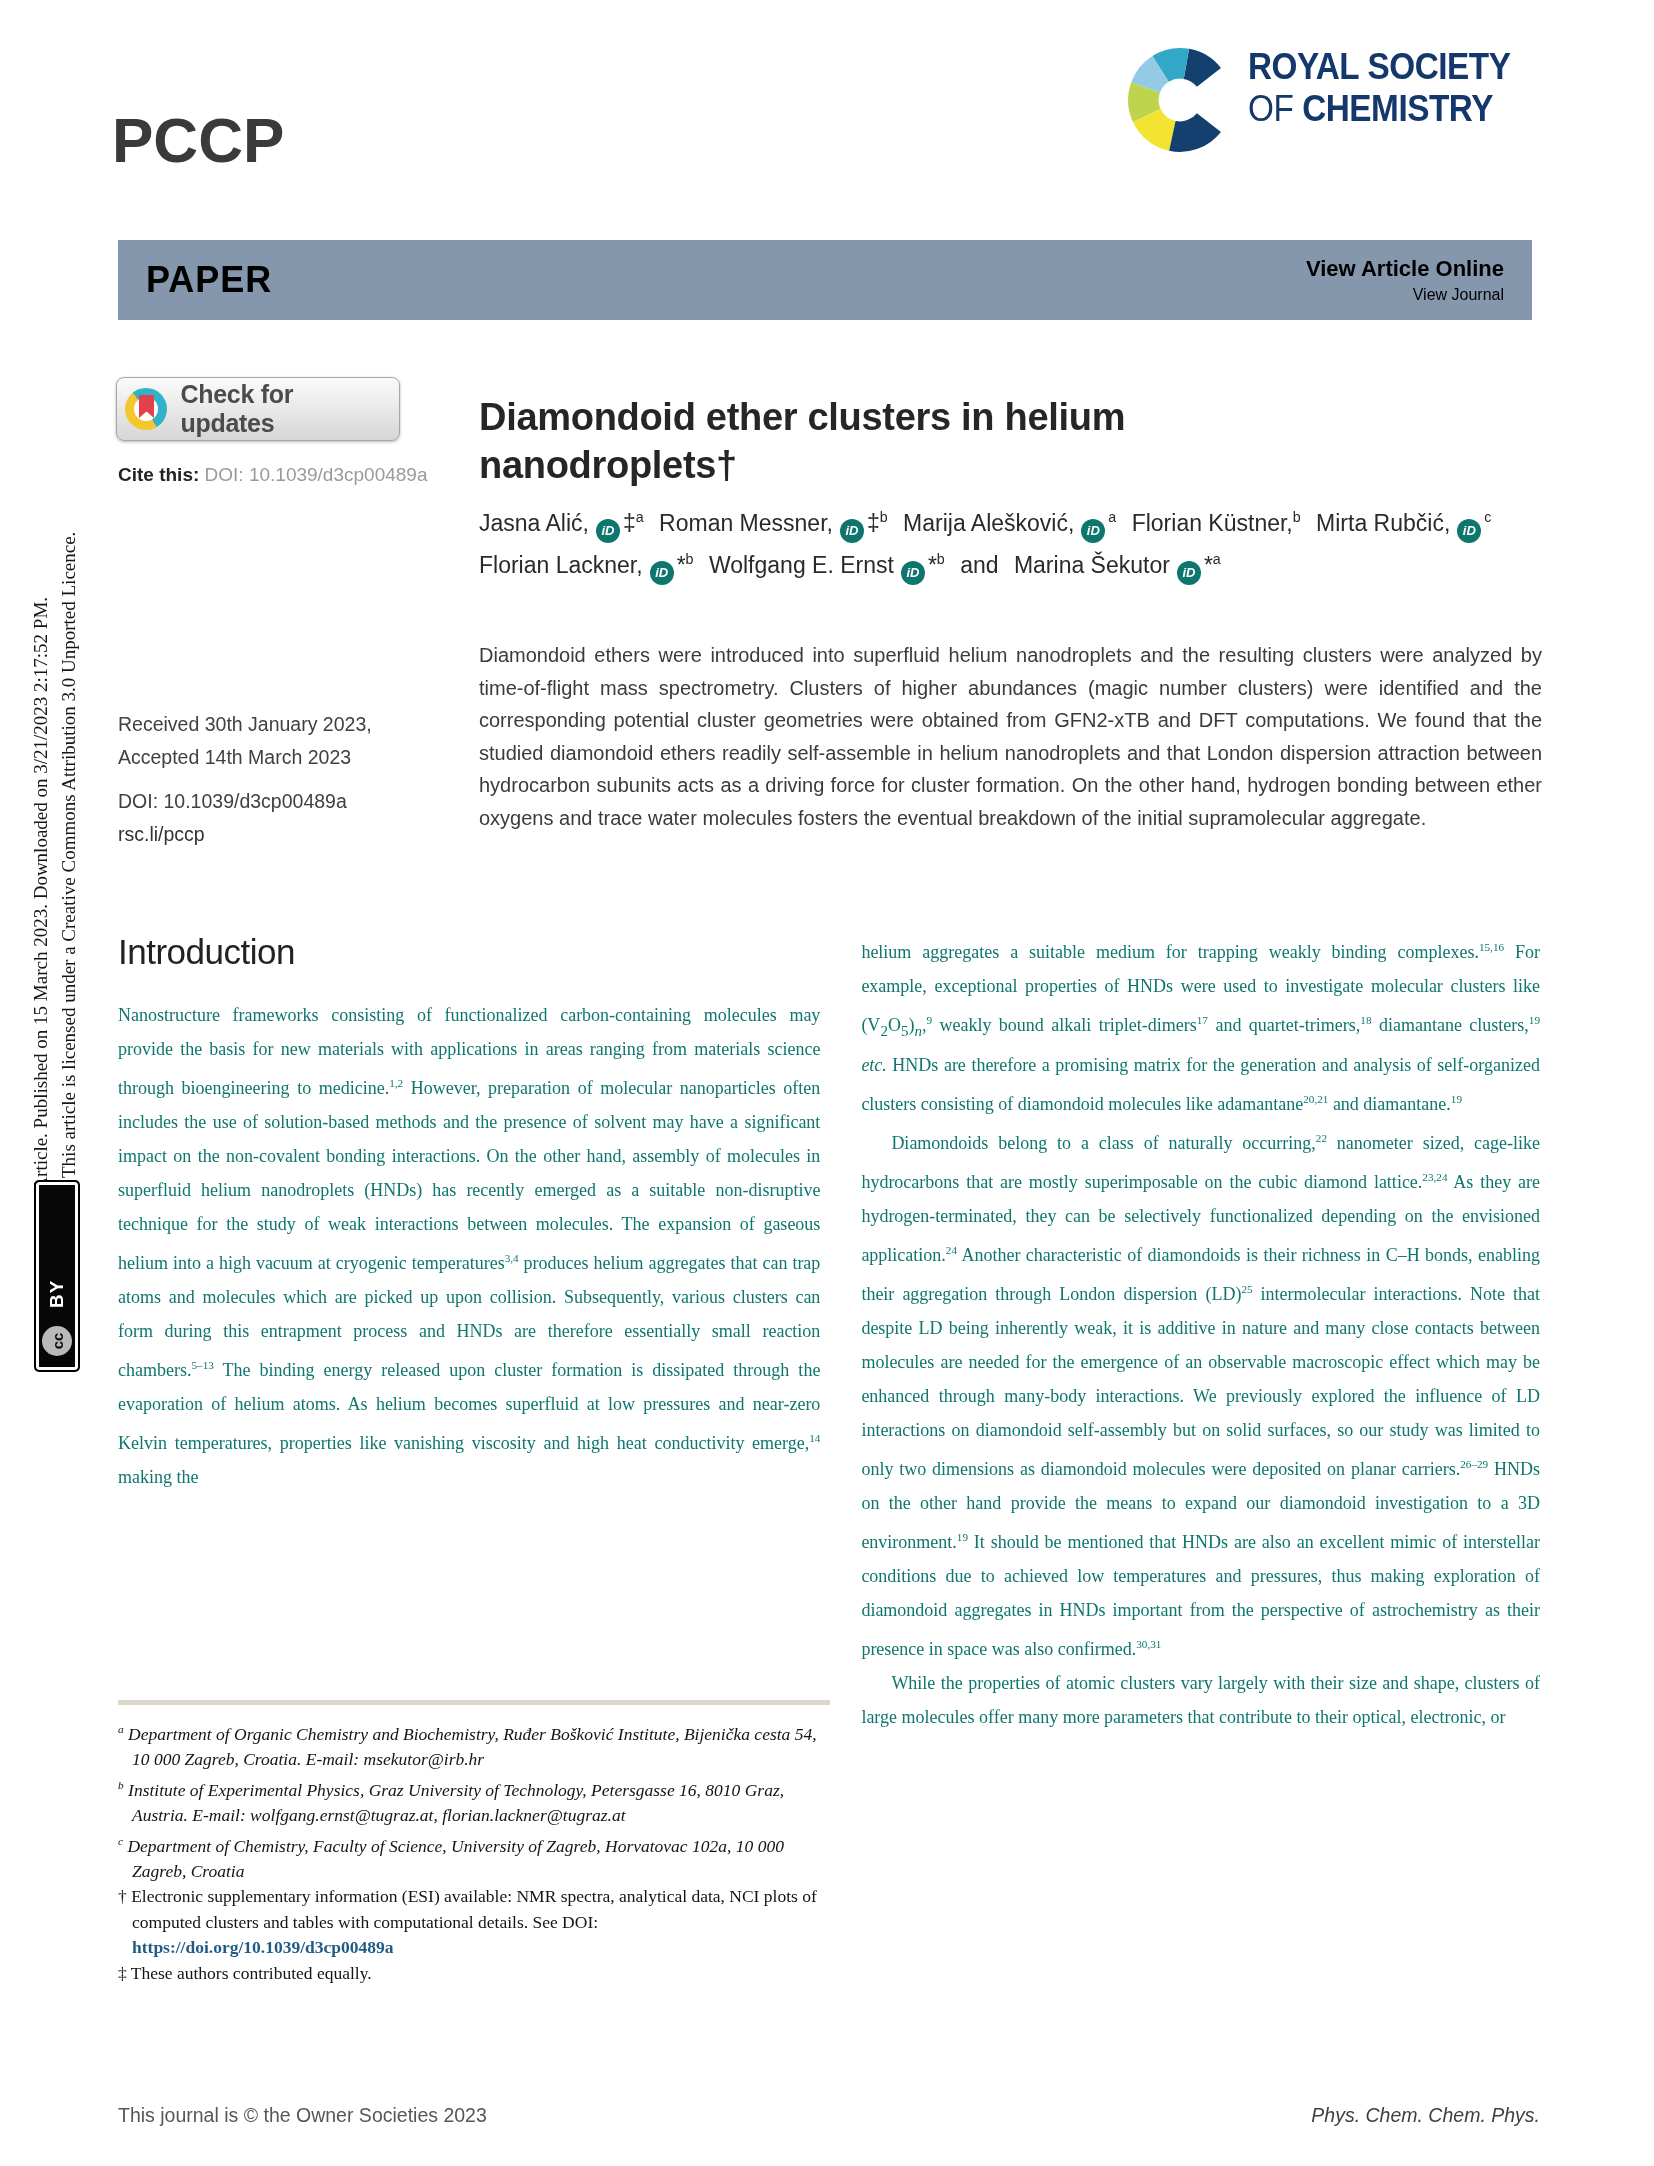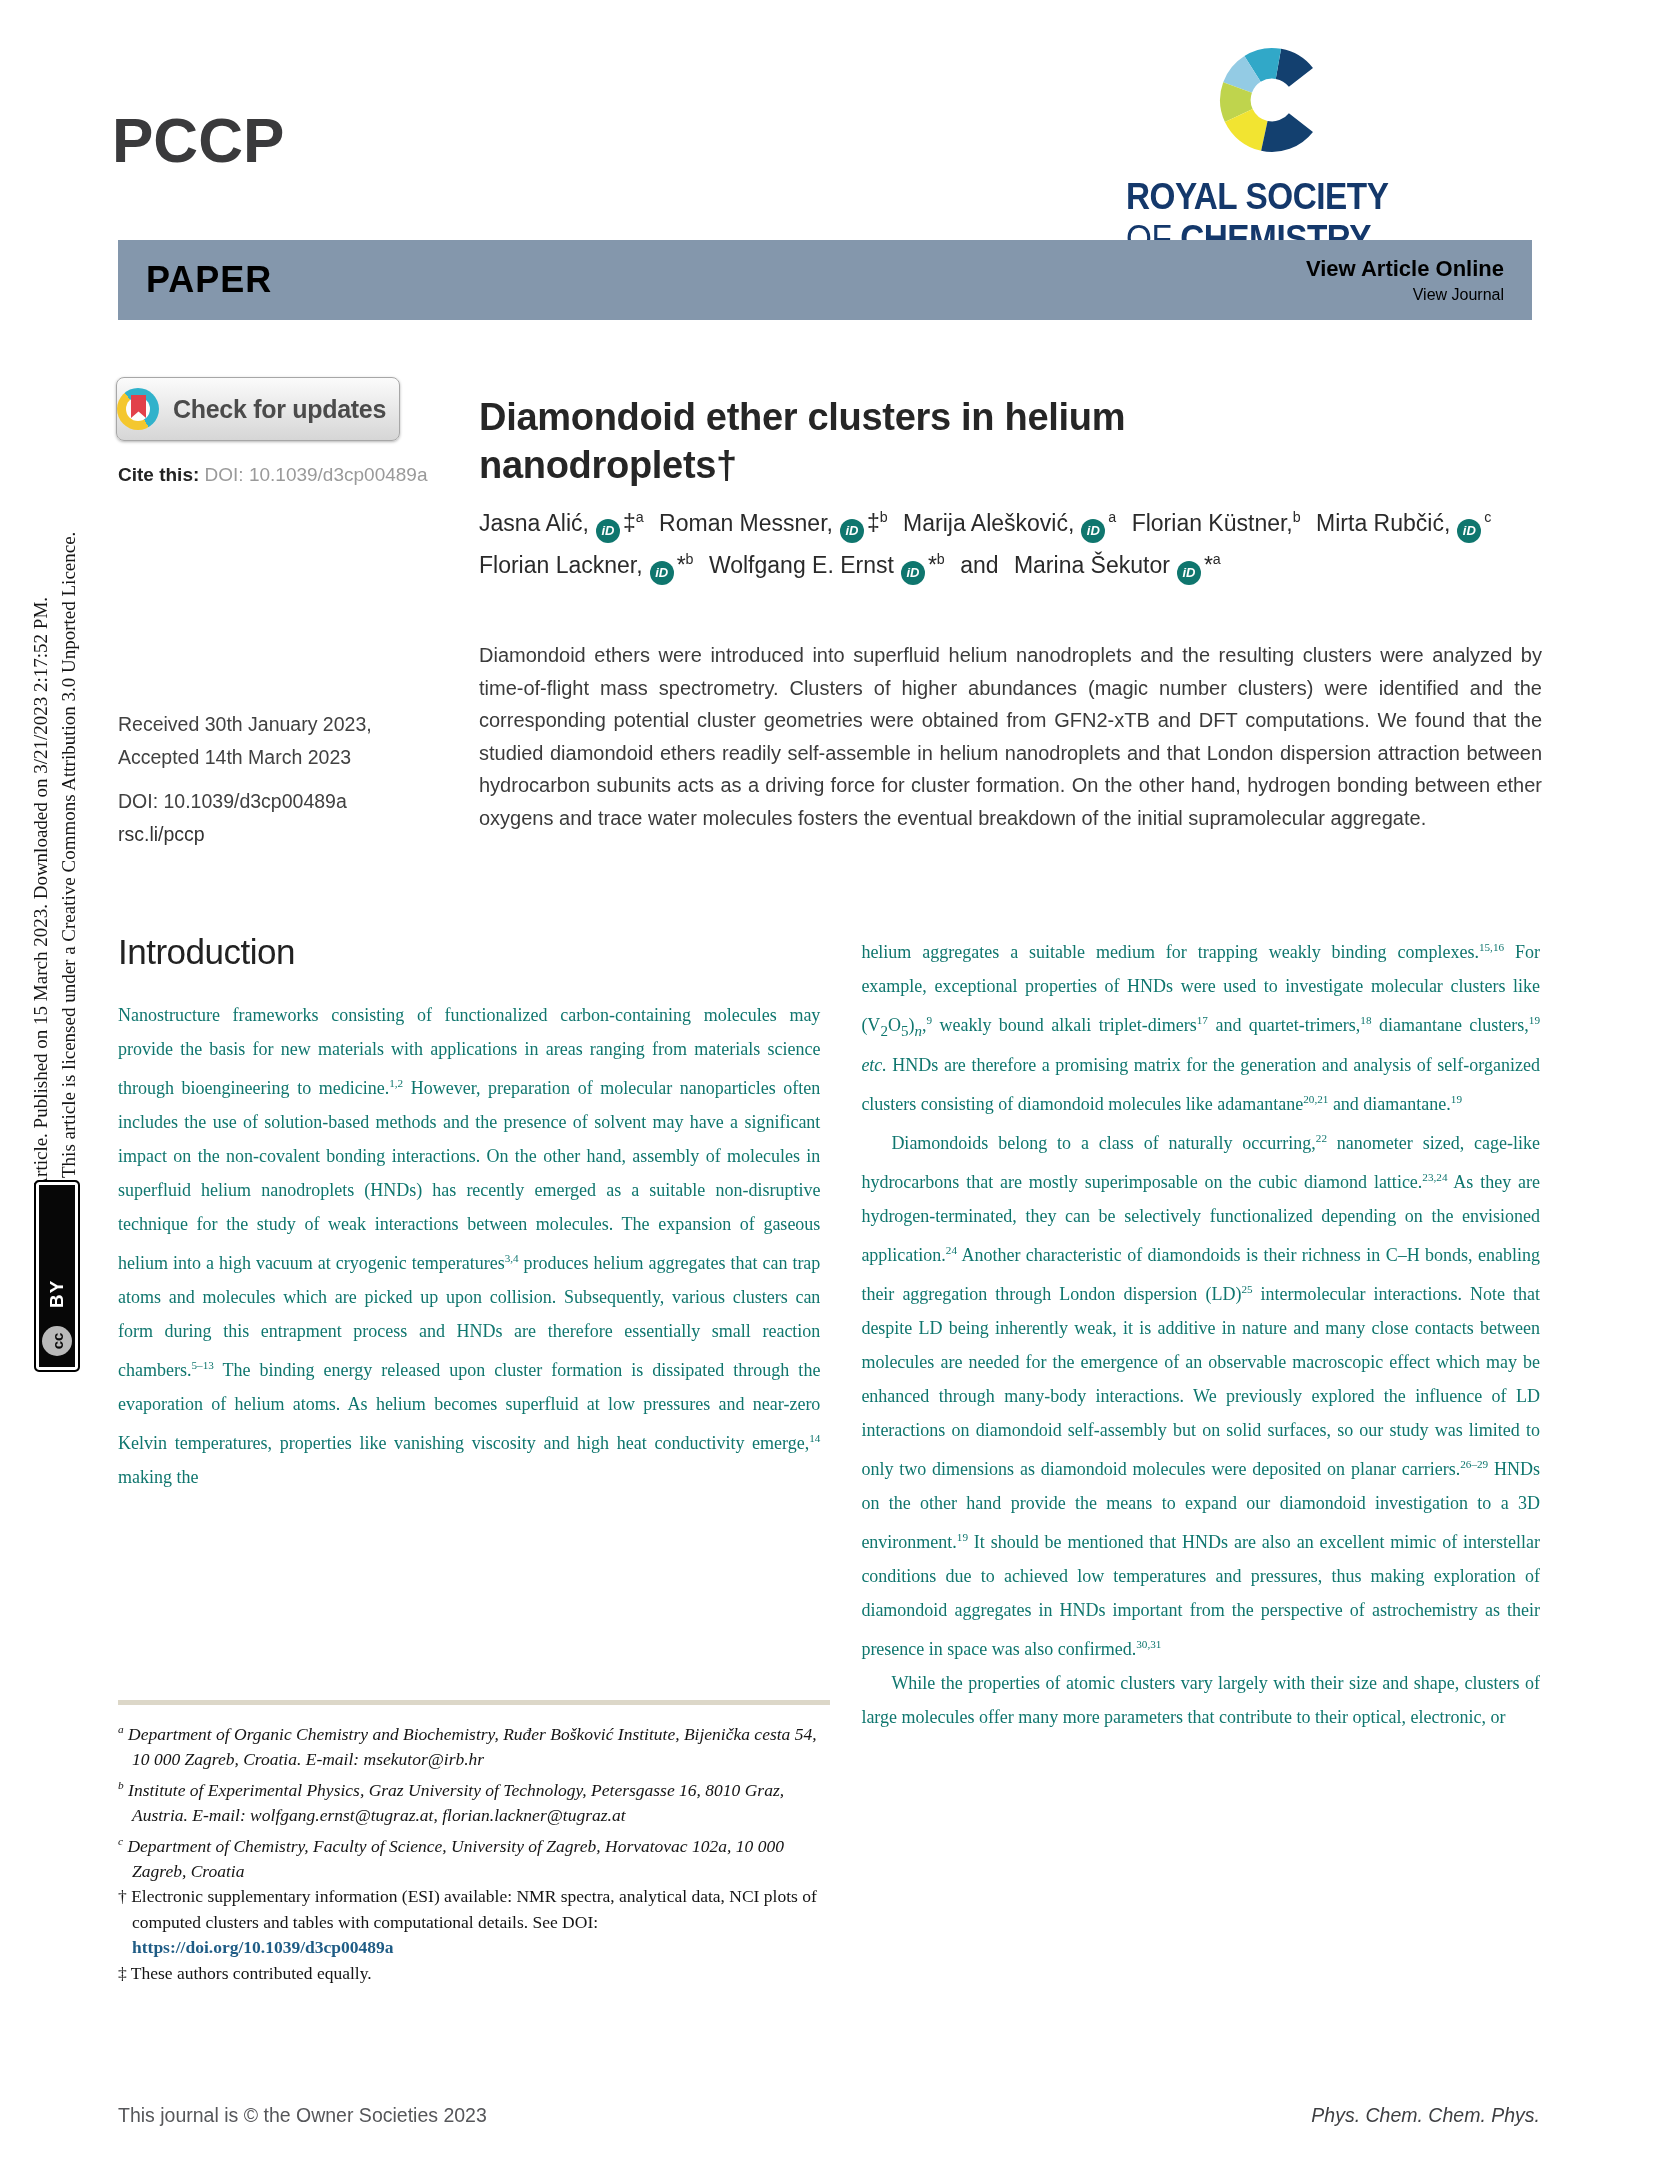--- a/index.html
+++ b/index.html
@@ -30,21 +30,21 @@
     width:30px;height:30px;border-radius:50%;background:#b9b9b9;color:#0a0a0a;
     font-weight:700;font-size:15px;display:flex;align-items:center;justify-content:center;
   }
   .cc-by{color:#fff;font-weight:700;font-size:19px;letter-spacing:1px;}
 
   
   .pccp{
     left:112px;top:104px;font-size:62px;font-weight:700;color:#3a3a3c;
     letter-spacing:0;transform:scaleY(1.02);transform-origin:left top;
   }
-  .rsc{left:1126px;top:46px;display:flex;align-items:center;gap:22px;flex-direction:column;}
+  .rsc{left:1126px;top:46px;display:flex;align-items:flex-start;gap:14px;}
   .rsc-text{
     color:#14386b;font-size:37px;line-height:42px;font-weight:700;
     transform:scaleX(.9);transform-origin:left center;white-space:nowrap;letter-spacing:-0.5px;
   }
   .rsc-text .light{font-weight:400;}
   .rsc-text .heavy{font-weight:800;}
 
   
   .banner{
     left:118px;top:240px;width:1414px;height:80px;background:#8497ac;color:#000000;
@@ -54,21 +54,21 @@
   .banner-label{font-size:36px;font-weight:700;letter-spacing:1px;}
   .banner-right{text-align:right;}
   .banner-vao{font-size:22px;font-weight:700;cursor:pointer;}
   .banner-vj{font-size:16px;margin-top:4px;cursor:pointer;}
 
   
   .check-btn{
     left:116px;top:377px;width:284px;height:64px;border-radius:8px;
     background:linear-gradient(#fbfbfb,#d6d6d6);border:1px solid #a7a7a7;
     box-shadow:0 1px 3px rgba(0,0,0,.3);
-    display:flex;align-items:center;gap:14px;padding:0 0;box-sizing:border-box;cursor:pointer;
+    display:flex;align-items:center;gap:14px;padding:0 8px;box-sizing:border-box;cursor:pointer;
   }
   .chk-ring{position:relative;width:42px;height:42px;border-radius:50%;
     background:conic-gradient(from -40deg,#31b2cb 0deg 190deg,#f4c72e 190deg 360deg);}
   .chk-ring-inner{position:absolute;left:9px;top:9px;width:24px;height:24px;border-radius:50%;background:#fdfdfd;}
   .chk-bookmark{position:absolute;left:14px;top:7px;width:15px;height:23px;background:#e2414b;
     clip-path:polygon(0 0,100% 0,100% 100%,50% 72%,0 100%);}
   .check-label{font-size:25px;font-weight:700;color:#4b4b4b;letter-spacing:-0.3px;}
 
   
   .cite{left:118px;top:464px;font-size:19px;color:#232323;}

